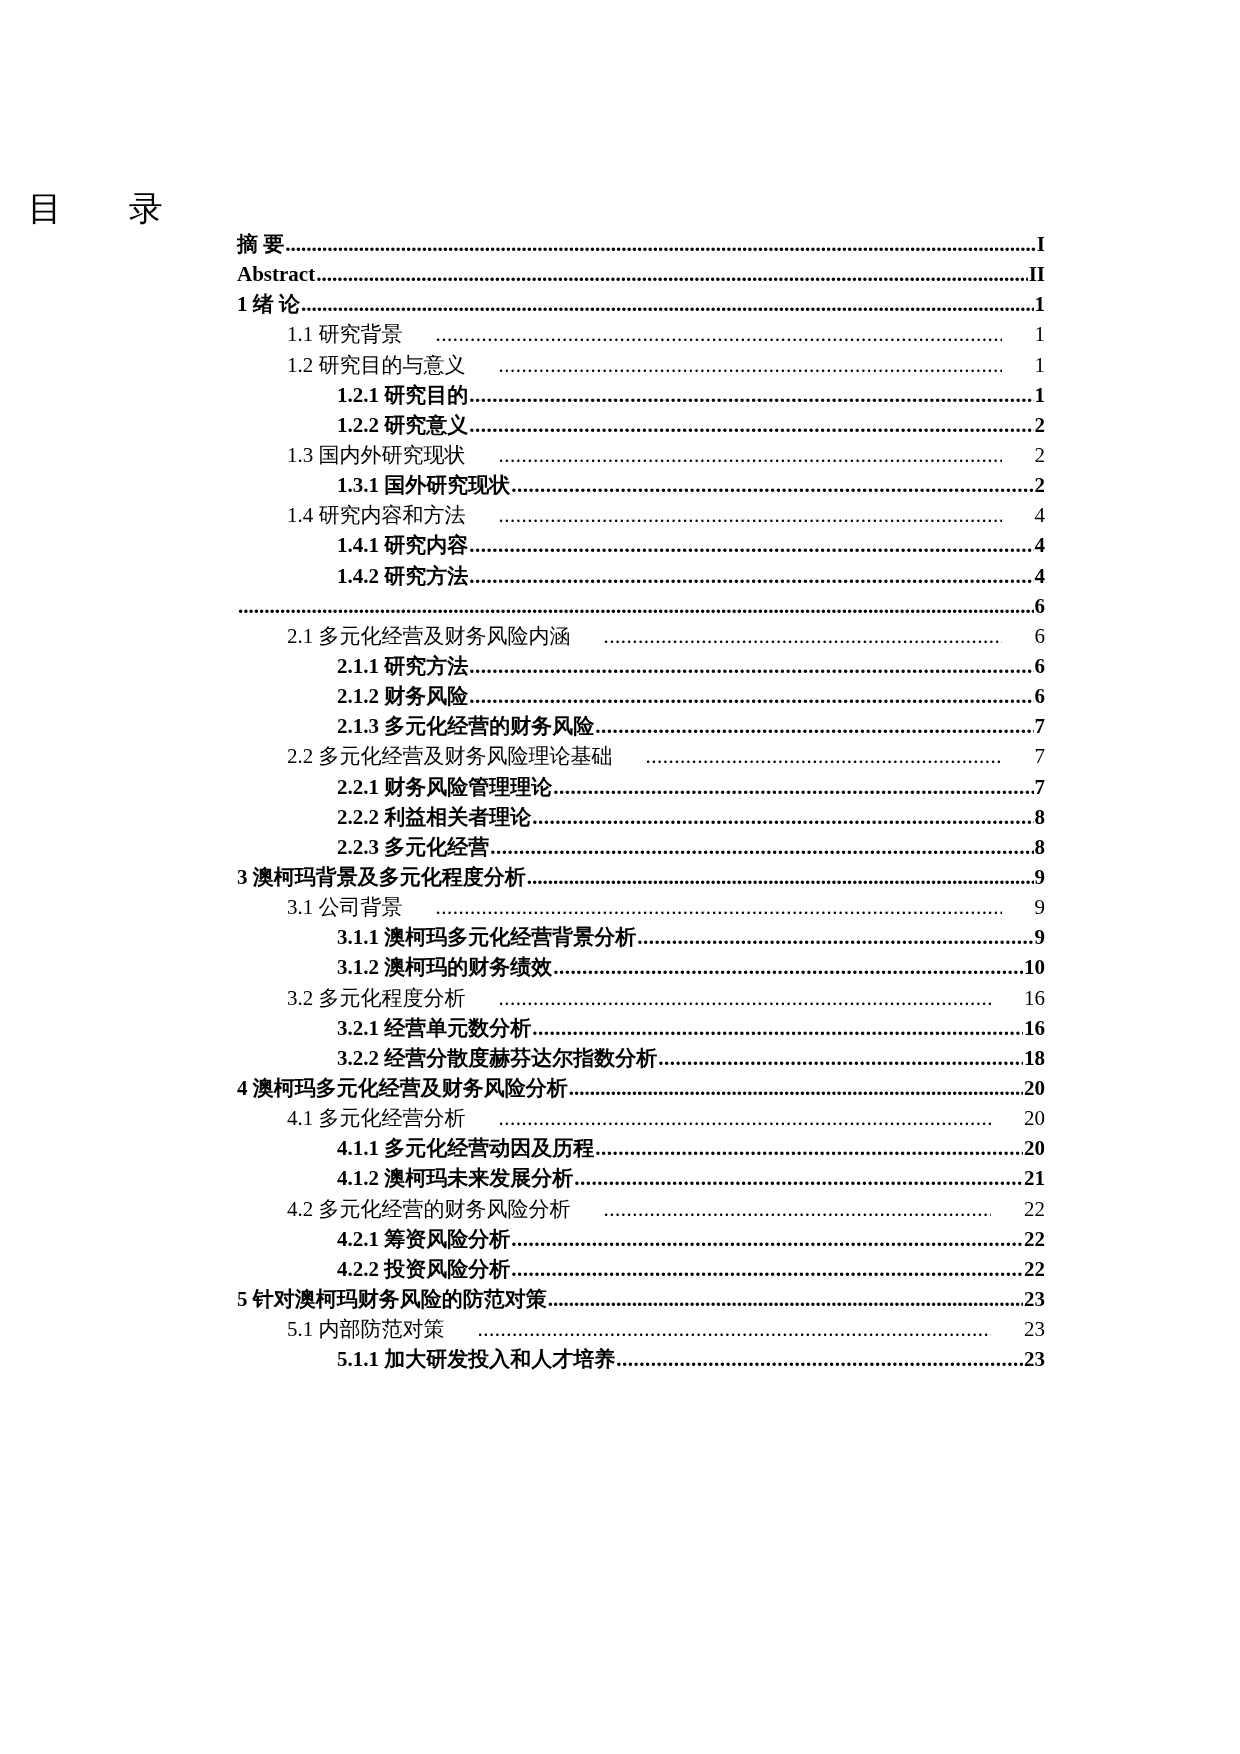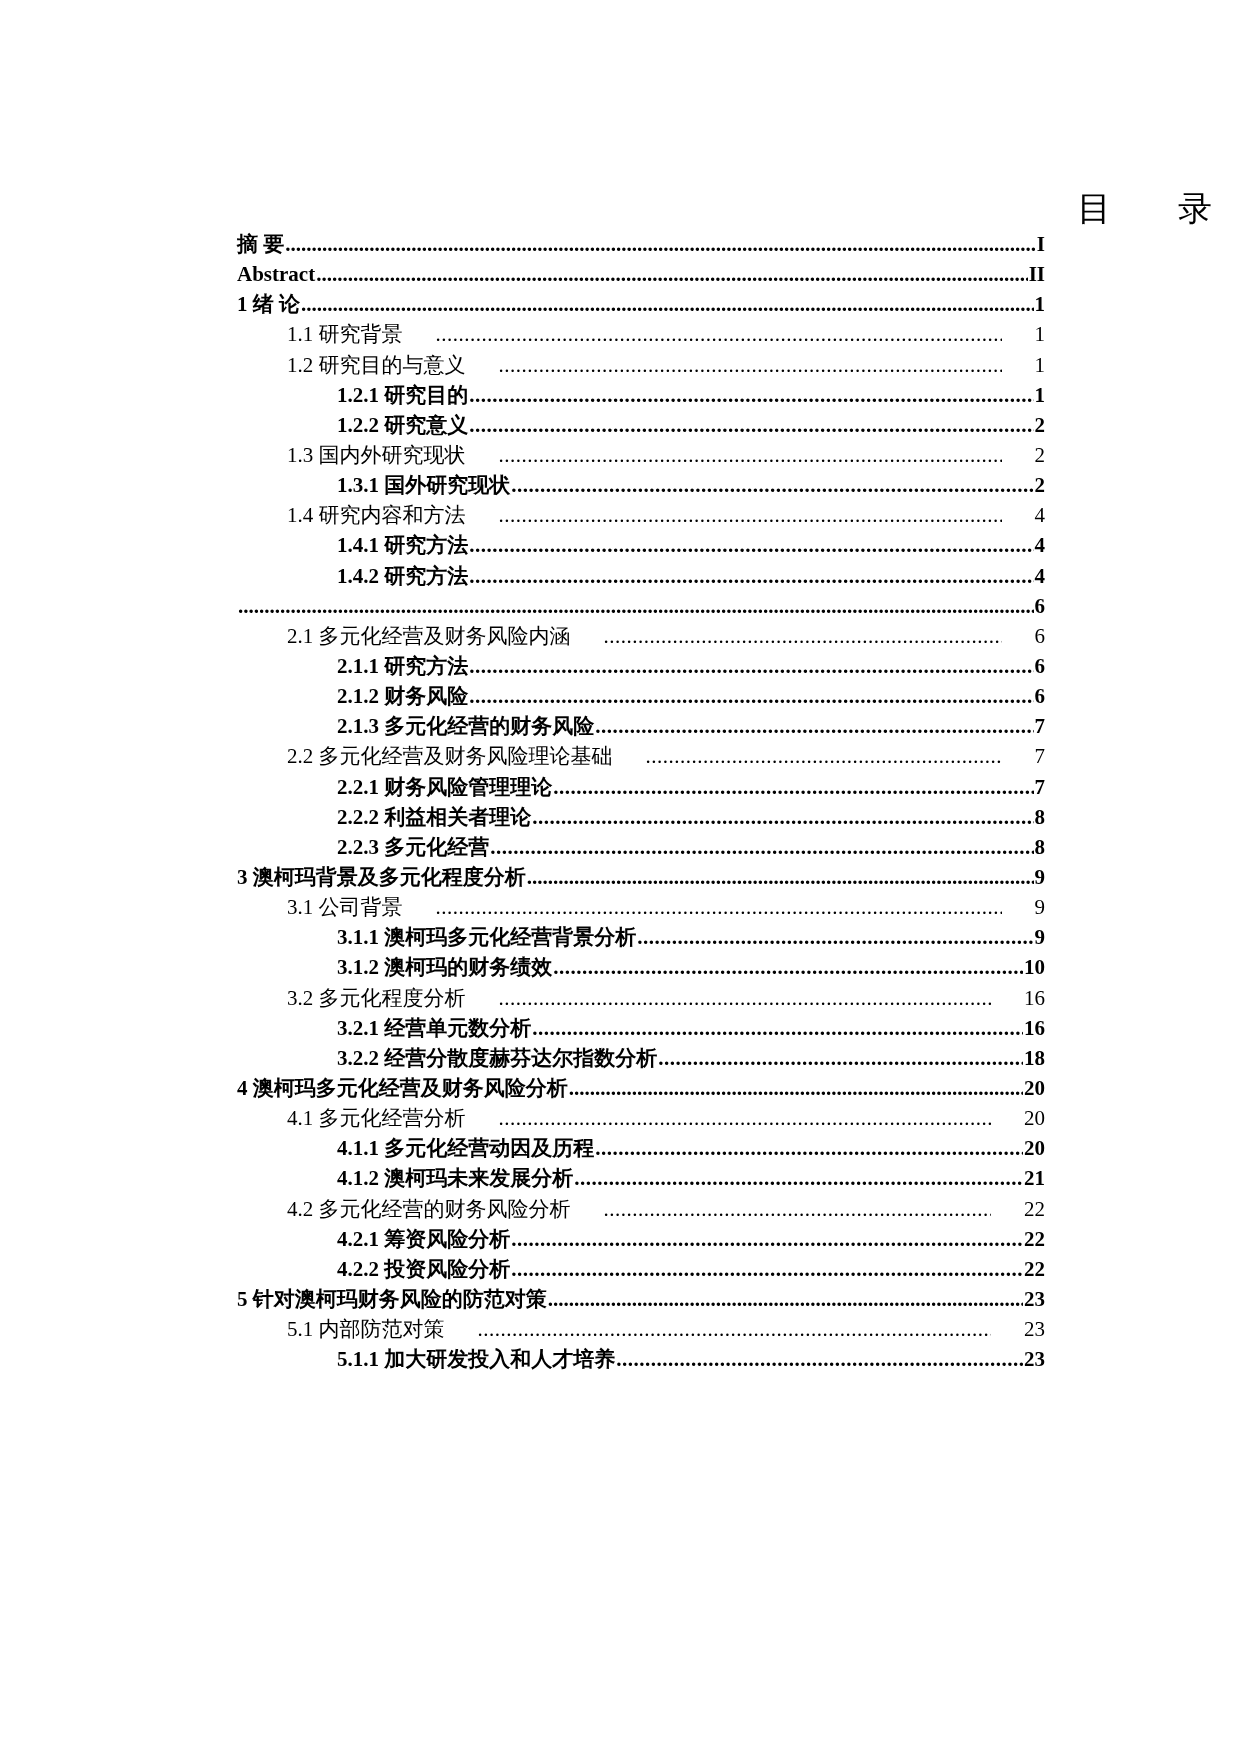--- a/index.html
+++ b/index.html
@@ -1,18 +1,18 @@
 <!DOCTYPE html>
 <html><head>
 <meta charset="utf-8">
 <style>
   html, body { margin: 0; padding: 0; background: #ffffff; }
   body { width: 1240px; height: 1754px; position: relative; overflow: hidden;
          font-family: "Liberation Serif", "DejaVu Serif", serif; color: #000; }
-  .title { position: absolute; top: 186px; left: 0; width: 1240px; text-align: right;
+  .title { position: absolute; top: 186px; left: 0; width: 1240px; text-align: left;
            font-family: "DejaVu Sans", "Liberation Sans", sans-serif; font-size: 34px;
            letter-spacing: 28px; text-indent: 28px; font-weight: normal; }
   .toc { position: absolute; top: 229px; left: 237px; width: 808px; }
   .row { display: flex; align-items: baseline; height: 30.15px; line-height: 30.15px;
          font-size: 21px; white-space: nowrap; justify-content: space-between; }
   .row.l0 { padding-left: 0; font-weight: bold; }
   .row.l1 { padding-left: 50px; gap: 32px; }
   .row.l2 { padding-left: 100px; font-weight: bold; }
   .row .label { flex: 0 0 auto; }
   .row .leader { flex: 1 1 auto; overflow: hidden; margin: 0 1px; }
@@ -73,21 +73,21 @@
       <span class="label">1.3.1  国外研究现状</span>
       <span class="leader"></span>
       <span class="page">2</span>
     </div>
     <div class="row l1">
       <span class="label">1.4 研究内容和方法</span>
       <span class="leader"></span>
       <span class="page">4</span>
     </div>
     <div class="row l2">
-      <span class="label">1.4.1 研究方法</span>
+      <span class="label">1.4.1 研究内容</span>
       <span class="leader"></span>
       <span class="page">4</span>
     </div>
     <div class="row l2">
       <span class="label">1.4.2 研究方法</span>
       <span class="leader"></span>
       <span class="page">4</span>
     </div>
     <div class="row l0">
       <span class="leader"></span>

